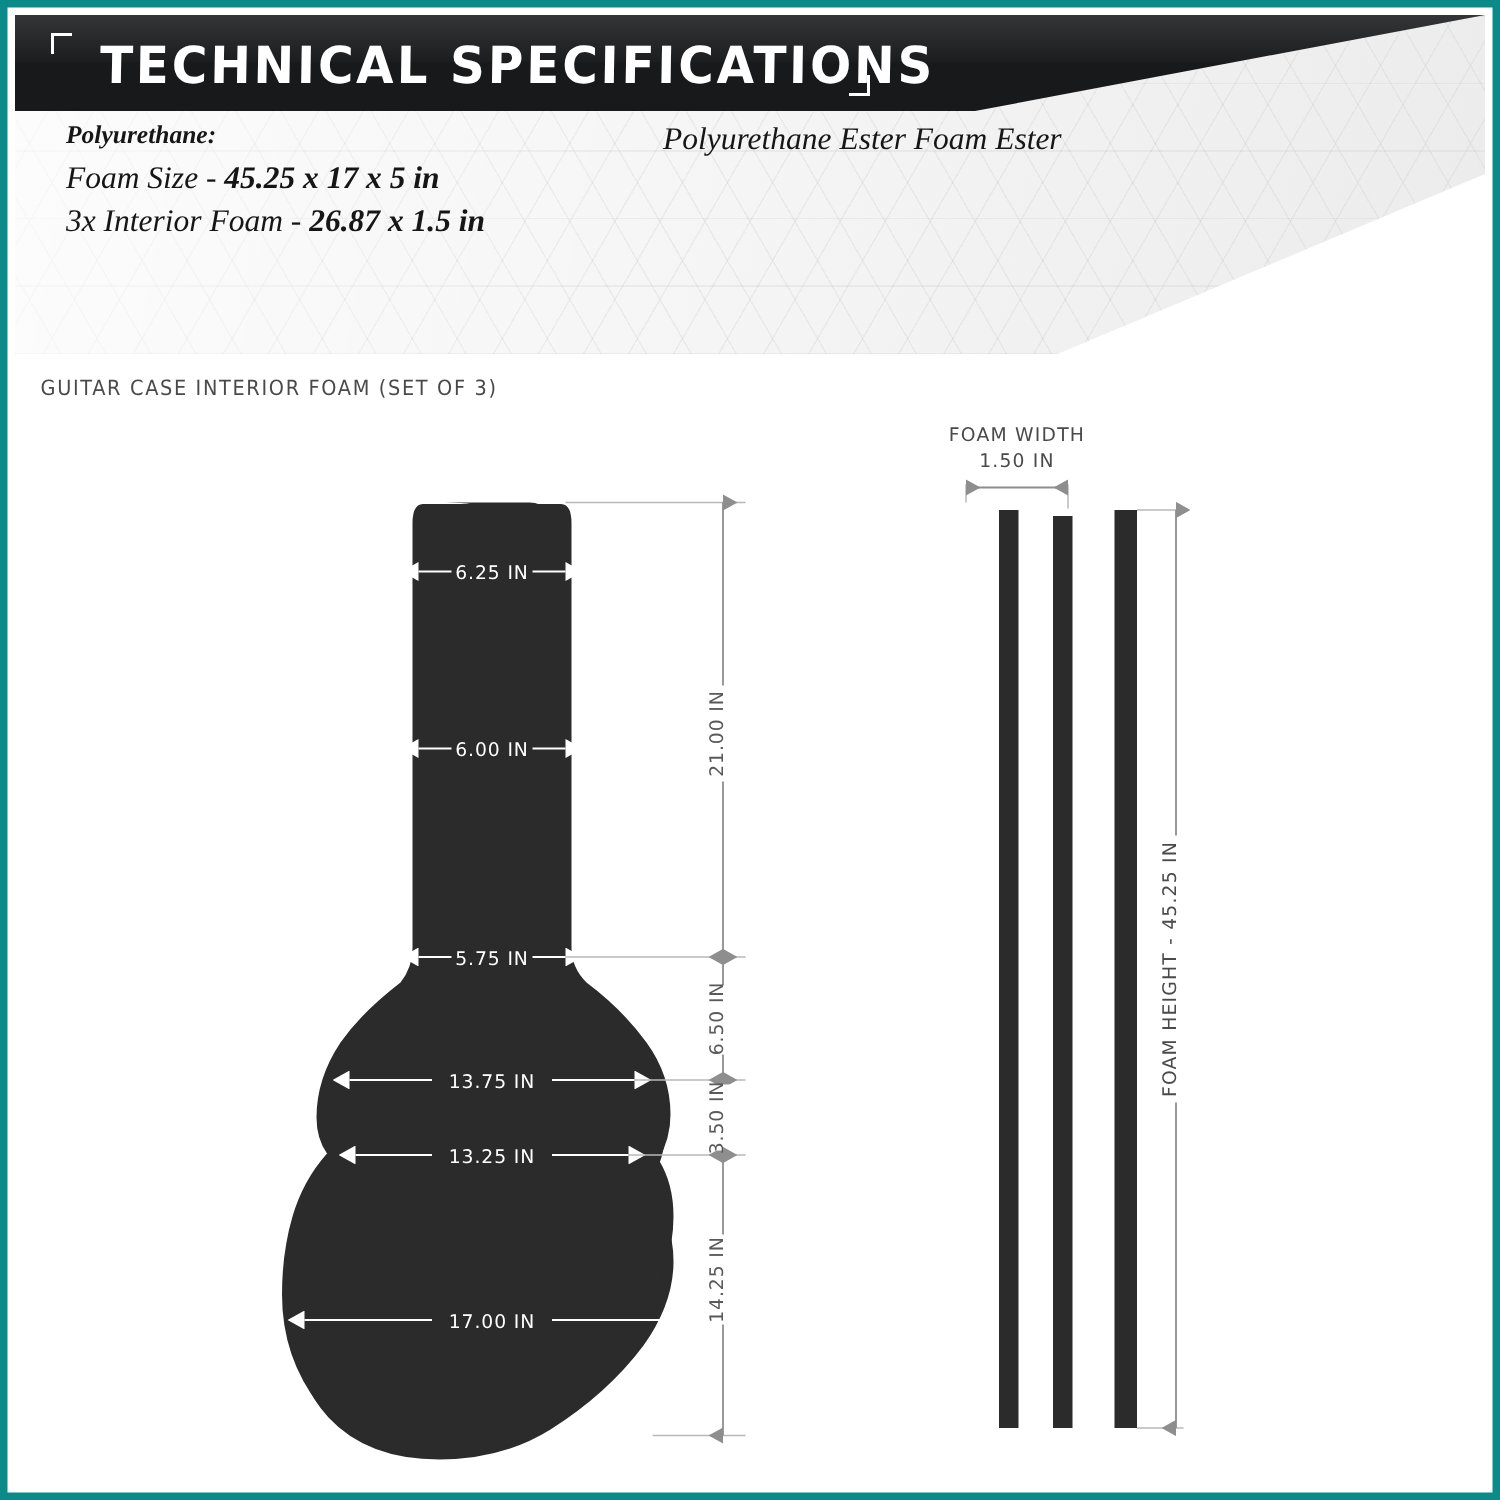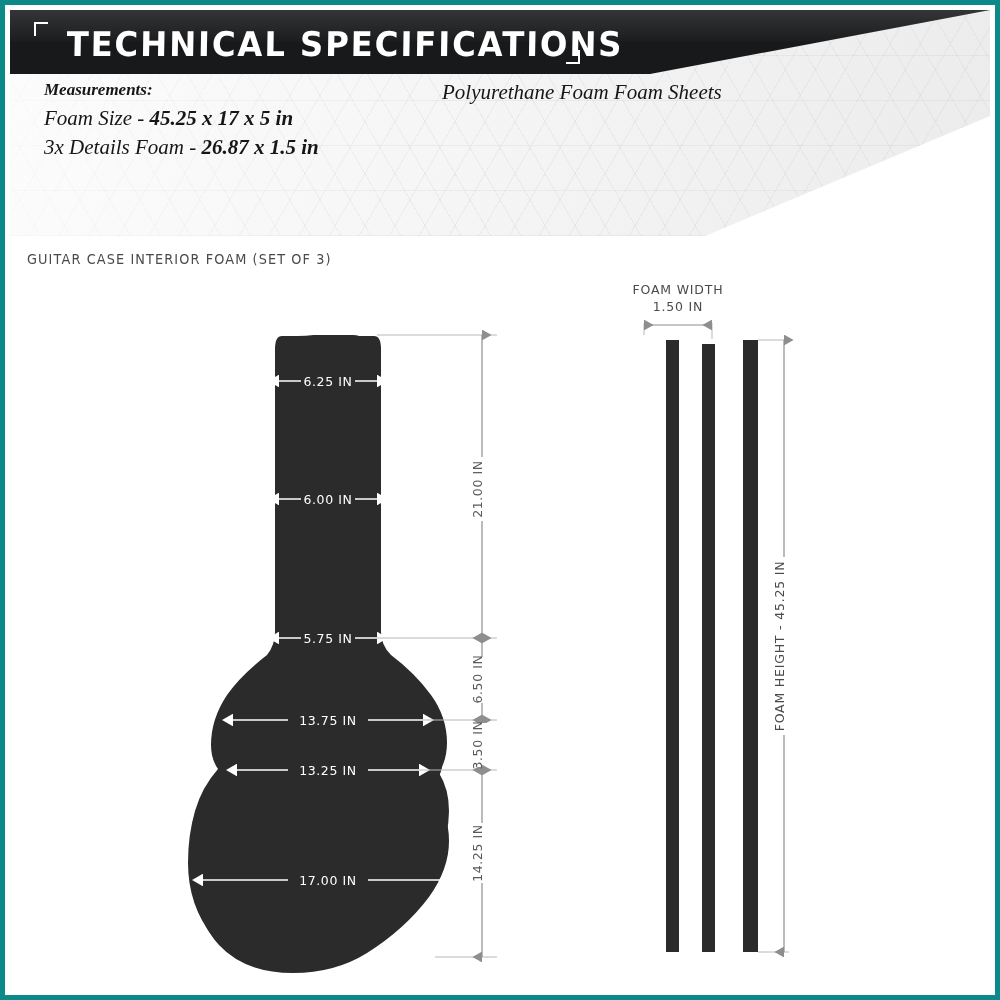--- a/index.html
+++ b/index.html
@@ -153,30 +153,30 @@
     <div id="header-cut2"></div>
 
     <div id="titlebar"></div>
     <div id="titlebar-shine"></div>
     <div class="corner" id="corner-tl"></div>
     <div class="corner" id="corner-br"></div>
     <div id="title">TECHNICAL SPECIFICATIONS</div>
 
     <div id="specs">
       <div class="spec-col" id="spec-left">
-        <div class="spec-head">Measurements:</div>
+        <div class="spec-head">Polyurethane:</div>
         <div class="spec-line">
           <span>Foam Size - </span><b>45.25 x 17 x 5 in</b>
         </div>
         <div class="spec-line">
-          <span>3x Details Foam - </span><b>26.87 x 1.5 in</b>
+          <span>3x Interior Foam - </span><b>26.87 x 1.5 in</b>
         </div>
       </div>
       <div class="spec-col" id="spec-right">
-        <div class="spec-line">Polyurethane Foam Foam Sheets</div>
+        <div class="spec-line">Polyurethane Ester Foam Ester</div>
       </div>
     </div>
   </div>
 
   <div id="caption">GUITAR CASE INTERIOR FOAM (SET OF 3)</div>
 
   <svg id="canvas" viewBox="0 0 1000 1000">
     <defs>
       <marker id="arrL" markerWidth="9" markerHeight="9" refX="8" refY="4.5" orient="auto">
         <path d="M8,0 L8,9 L0,4.5 z" fill="#ffffff"></path>

